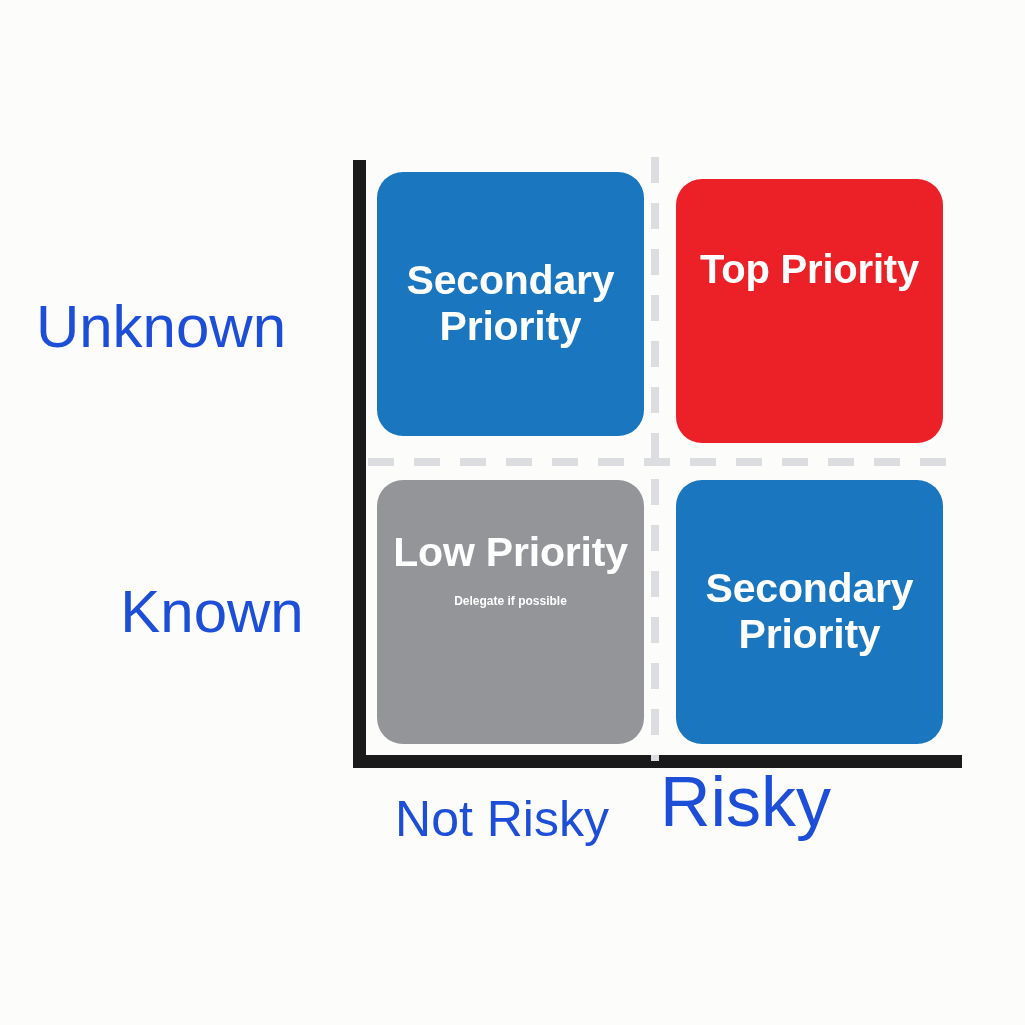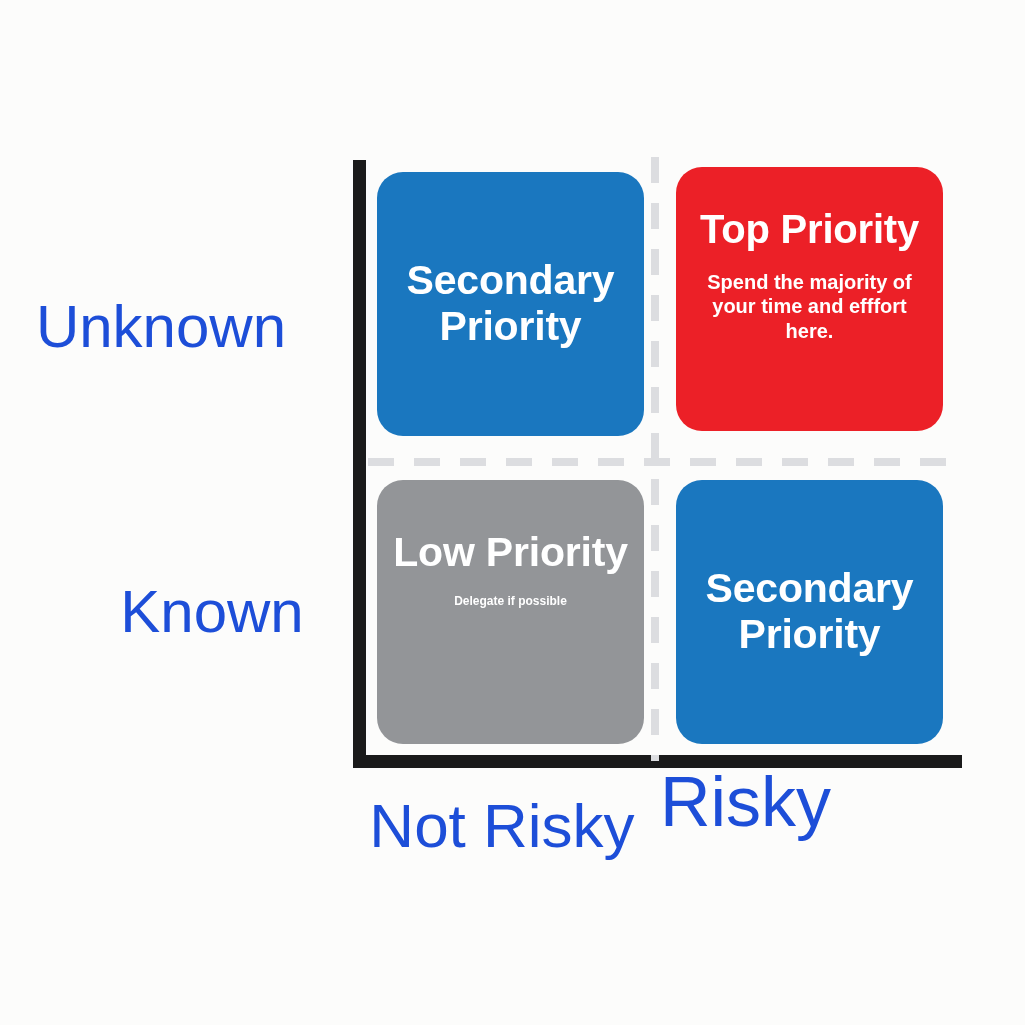--- a/index.html
+++ b/index.html
@@ -86,25 +86,25 @@
   
   #quad-top-left {
     left: 377px;  top: 172px;
     width: 267px; height: 264px;
     background: #1a77bf;
   }
   #quad-top-left .q-title { font-size: 41px; }
 
   
   #quad-top-right {
-    left: 676px; top: 167px;
+    left: 676px; top: 179px;
     width: 267px; height: 264px;
     background: #ec2027;
     justify-content: flex-start;
-    padding-top: 40px;
+    padding-top: 68px;
   }
   #quad-top-right .q-title { font-size: 40px; }
   #quad-top-right .q-sub { font-size: 20px; margin-top: 18px; max-width: 215px; }
 
   
   #quad-bottom-left {
     left: 377px; top: 480px;
     width: 267px; height: 264px;
     background: #939598;
     justify-content: flex-start;
@@ -138,21 +138,21 @@
     left: 0; top: 577px;
     width: 332px;
     text-align: center;
     font-size: 60px;
     margin-left: 46px;
   }
   #label-not-risky {
     left: 357px; top: 790px;
     width: 290px;
     text-align: center;
-    font-size: 62px;
+    font-size: 50px;
   }
   #label-risky {
     left: 660px; top: 762px;
     width: 290px;
     text-align: left;
     font-size: 70px;
   }
 </style>
 </head>
 <body>
@@ -164,21 +164,20 @@
 
   <div class="divider-h"></div>
   <div class="divider-v"></div>
 
   <div class="quad" id="quad-top-left">
     <div class="q-title">Secondary Priority</div>
   </div>
 
   <div class="quad" id="quad-top-right">
     <div class="q-title">Top Priority</div>
-    <div class="q-sub">Spend the majority of your time and efffort here.</div>
   </div>
 
   <div class="quad" id="quad-bottom-left">
     <div class="q-title">Low Priority</div>
     <div class="q-sub">Delegate if possible</div>
   </div>
 
   <div class="quad" id="quad-bottom-right">
     <div class="q-title">Secondary Priority</div>
   </div>

